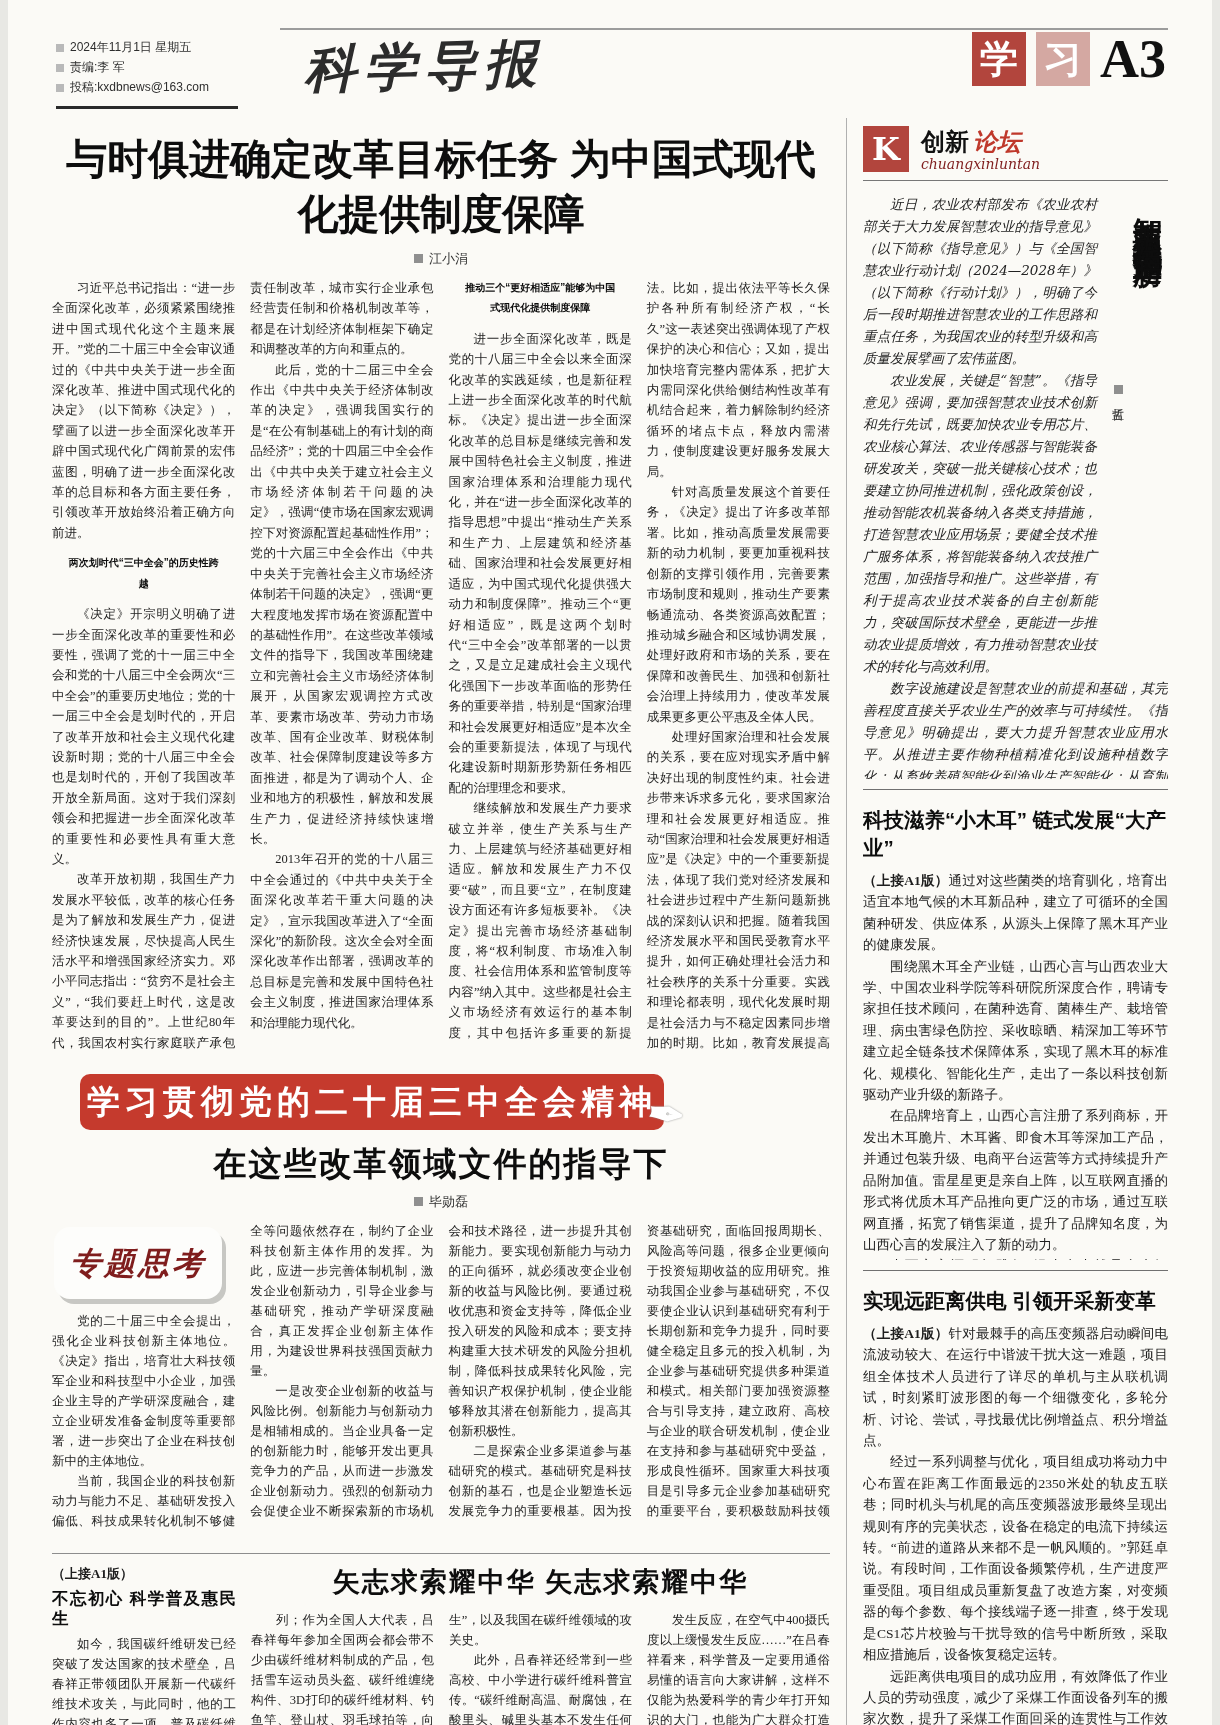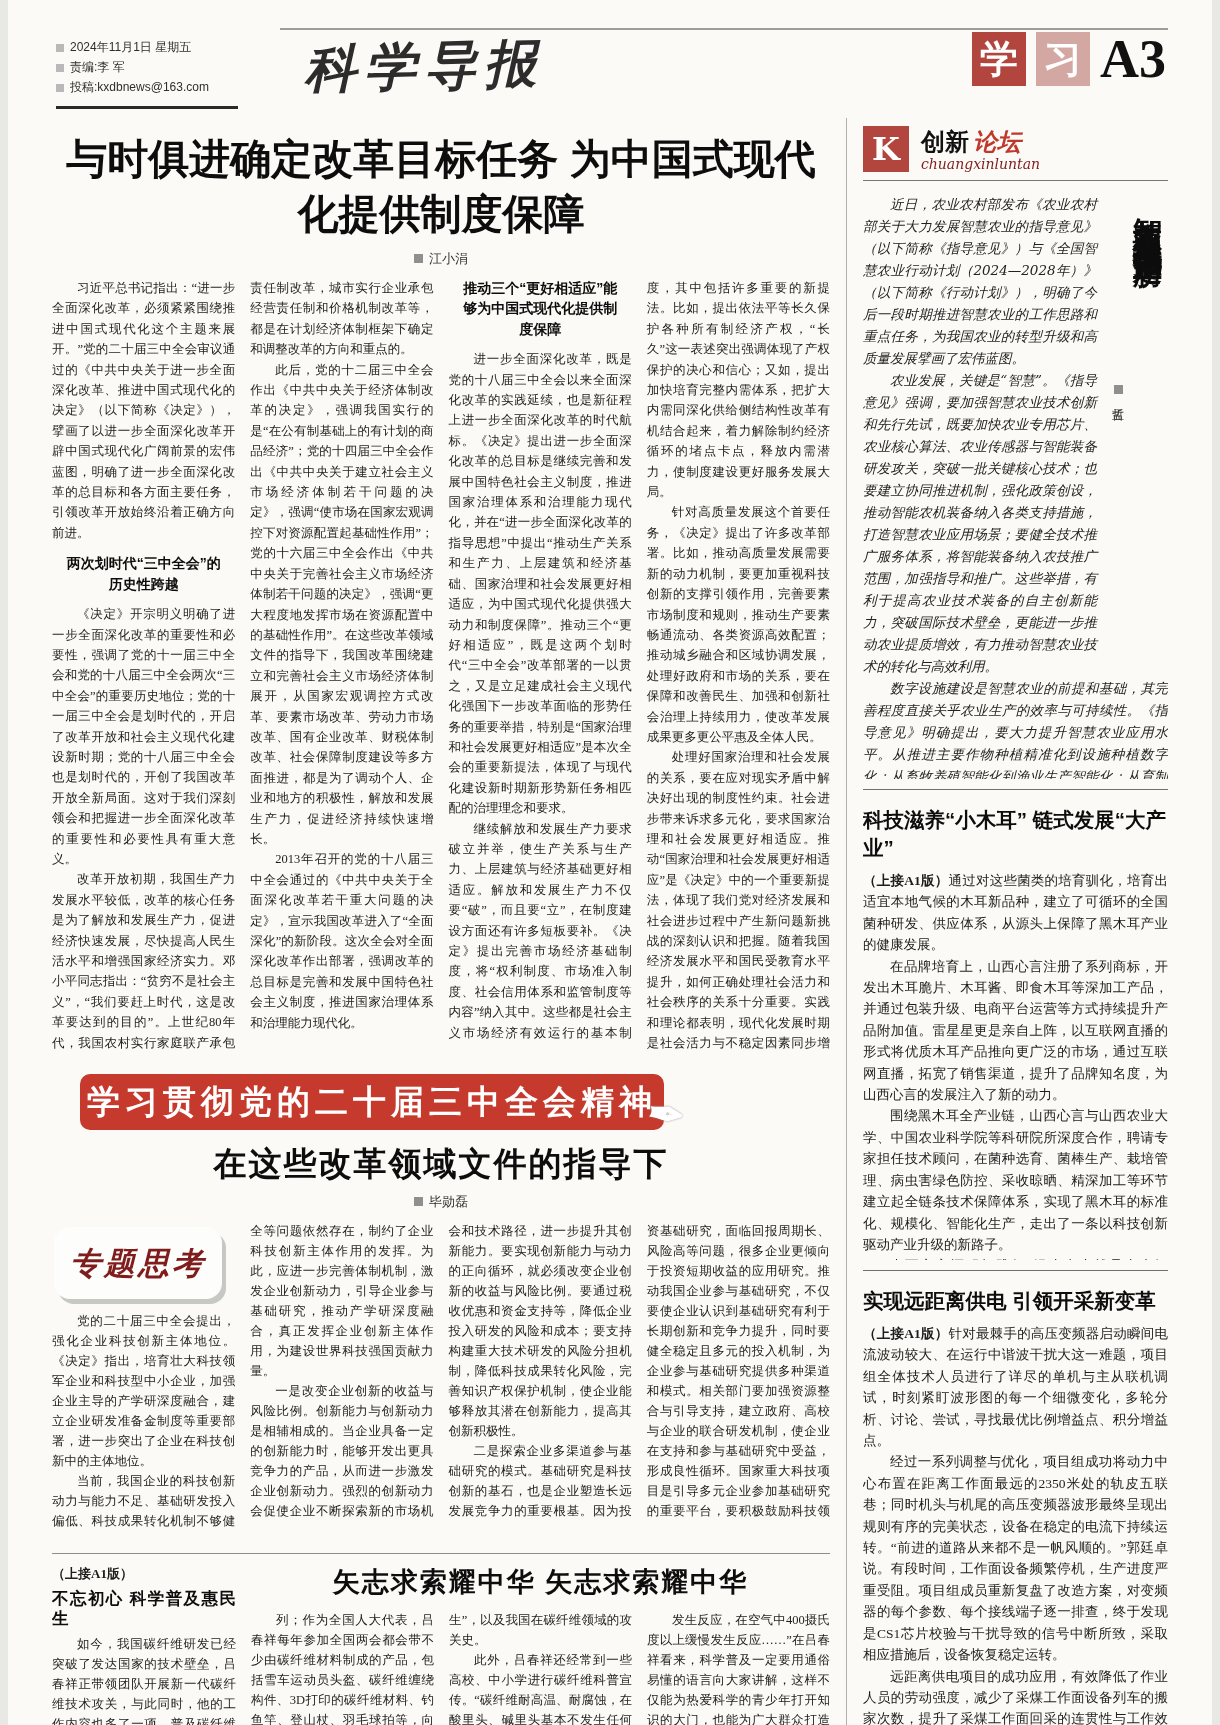--- a/index.html
+++ b/index.html
@@ -29,21 +29,21 @@
   .sidebar{flex:1;border-left:1px solid #b0b0b0;padding-left:16px;min-width:0;}
   p{margin:0;text-indent:2em;}
   .noindent{text-indent:0;}
   
   .a1-head{font-family:"Liberation Sans",sans-serif;font-weight:900;font-size:41px;
         letter-spacing:0px;text-align:center;margin:14px 0 8px;color:#0d0d0d;}
   .byline{text-align:center;font-size:13px;color:#333;margin-bottom:10px;font-family:"Liberation Sans",sans-serif;}
   .byline .bsq{display:inline-block;width:9px;height:9px;background:#8f8f8f;margin-right:6px;}
   .a1-body{columns:4;column-gap:15px;height:780px;overflow:hidden;
         font-size:12.5px;line-height:20.4px;text-align:justify;}
-  .colhead{font-family:"Liberation Sans",sans-serif;font-weight:bold;font-size:14px;
+  .colhead{font-family:"Liberation Sans",sans-serif;font-weight:bold;font-size:10px;
         text-align:center;margin:10px 12px;color:#0d0d0d;text-indent:0;}
   
   .banner{position:relative;width:584px;height:56px;margin:16px 0 12px 28px;background:#c53a2d;
         border-radius:10px;display:flex;align-items:center;justify-content:center;
         font-family:"Liberation Sans",sans-serif;font-weight:900;font-size:33px;color:#fff;letter-spacing:5px;}
   .pen{position:absolute;right:-26px;bottom:-10px;font-size:44px;color:#fff;
         text-shadow:0 0 2px #8a8a8a;transform:rotate(8deg);}
   
   .a2-head{font-family:"Liberation Sans",sans-serif;font-weight:900;font-size:33px;
         text-align:center;margin:10px 0 6px;color:#0d0d0d;letter-spacing:2px;}
@@ -202,22 +202,22 @@
         <p>农业发展，关键是“智慧”。《指导意见》强调，要加强智慧农业技术创新和先行先试，既要加快农业专用芯片、农业核心算法、农业传感器与智能装备研发攻关，突破一批关键核心技术；也要建立协同推进机制，强化政策创设，推动智能农机装备纳入各类支持措施，打造智慧农业应用场景；要健全技术推广服务体系，将智能装备纳入农技推广范围，加强指导和推广。这些举措，有利于提高农业技术装备的自主创新能力，突破国际技术壁垒，更能进一步推动农业提质增效，有力推动智慧农业技术的转化与高效利用。</p>
         <p>数字设施建设是智慧农业的前提和基础，其完善程度直接关乎农业生产的效率与可持续性。《指导意见》明确提出，要大力提升智慧农业应用水平。从推进主要作物种植精准化到设施种植数字化；从畜牧养殖智能化到渔业生产智能化；从育制种智能化到产业链数字化及农业农村大数据建设等7项重点任务，旨在通过数字化改造，推动我国农业迈向更高层次的发展阶段，为农业现代化插上腾飞的翅膀。</p>
 
       </div>
 
       <div class="s-rule"></div>
 
       <div class="muer s-art">
         <h3 class="s-head">科技滋养“小木耳” 链式发展“大产业”</h3>
         <p class="noindent"><b class="contb">（上接A1版）</b><span>通过对这些菌类的培育驯化，培育出适宜本地气候的木耳新品种，建立了可循环的全国菌种研发、供应体系，从源头上保障了黑木耳产业的健康发展。</span></p>
+        <p>围绕黑木耳全产业链，山西心言与山西农业大学、中国农业科学院等科研院所深度合作，聘请专家担任技术顾问，在菌种选育、菌棒生产、栽培管理、病虫害绿色防控、采收晾晒、精深加工等环节建立起全链条技术保障体系，实现了黑木耳的标准化、规模化、智能化生产，走出了一条以科技创新驱动产业升级的新路子。</p>
         <p>在品牌培育上，山西心言注册了系列商标，开发出木耳脆片、木耳酱、即食木耳等深加工产品，并通过包装升级、电商平台运营等方式持续提升产品附加值。雷星星更是亲自上阵，以互联网直播的形式将优质木耳产品推向更广泛的市场，通过互联网直播，拓宽了销售渠道，提升了品牌知名度，为山西心言的发展注入了新的动力。</p>
-        <p>围绕黑木耳全产业链，山西心言与山西农业大学、中国农业科学院等科研院所深度合作，聘请专家担任技术顾问，在菌种选育、菌棒生产、栽培管理、病虫害绿色防控、采收晾晒、精深加工等环节建立起全链条技术保障体系，实现了黑木耳的标准化、规模化、智能化生产，走出了一条以科技创新驱动产业升级的新路子。</p>
         <p>山西心言还积极践行“绿水青山就是金山银山”的理念，建设年处理能力达7000万棒的菌糠循环利用厂，对中阳县范围内的废弃菌包实现资源化利用，年产生物质颗粒15000吨，实现黑木耳全产业链循环经济发展模式。</p>
 
       </div>
 
       <div class="s-rule"></div>
 
       <div class="power s-art">
         <h3 class="s-head">实现远距离供电 引领开采新变革</h3>
         <p class="noindent"><b class="contb">（上接A1版）</b><span>针对最棘手的高压变频器启动瞬间电流波动较大、在运行中谐波干扰大这一难题，项目组全体技术人员进行了详尽的单机与主从联机调试，时刻紧盯波形图的每一个细微变化，多轮分析、讨论、尝试，寻找最优比例增益点、积分增益点。</span></p>
         <p>经过一系列调整与优化，项目组成功将动力中心布置在距离工作面最远的2350米处的轨皮五联巷；同时机头与机尾的高压变频器波形最终呈现出规则有序的完美状态，设备在稳定的电流下持续运转。“前进的道路从来都不是一帆风顺的。”郭廷卓说。有段时间，工作面设备频繁停机，生产进度严重受阻。项目组成员重新复盘了改造方案，对变频器的每个参数、每个接线端子逐一排查，终于发现是CS1芯片校验与干扰导致的信号中断所致，采取相应措施后，设备恢复稳定运转。</p>

